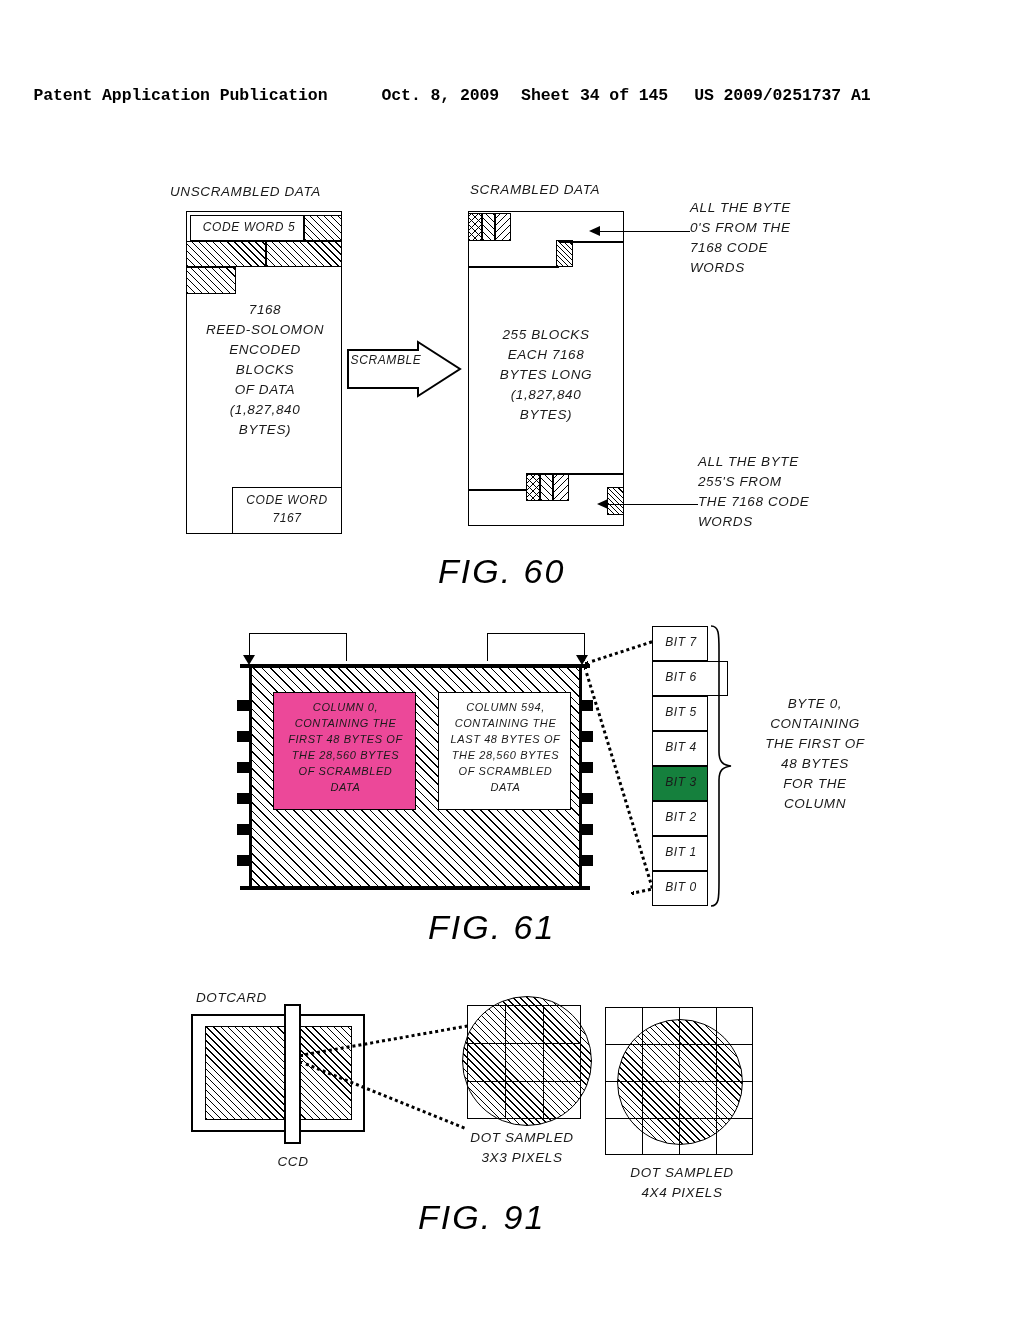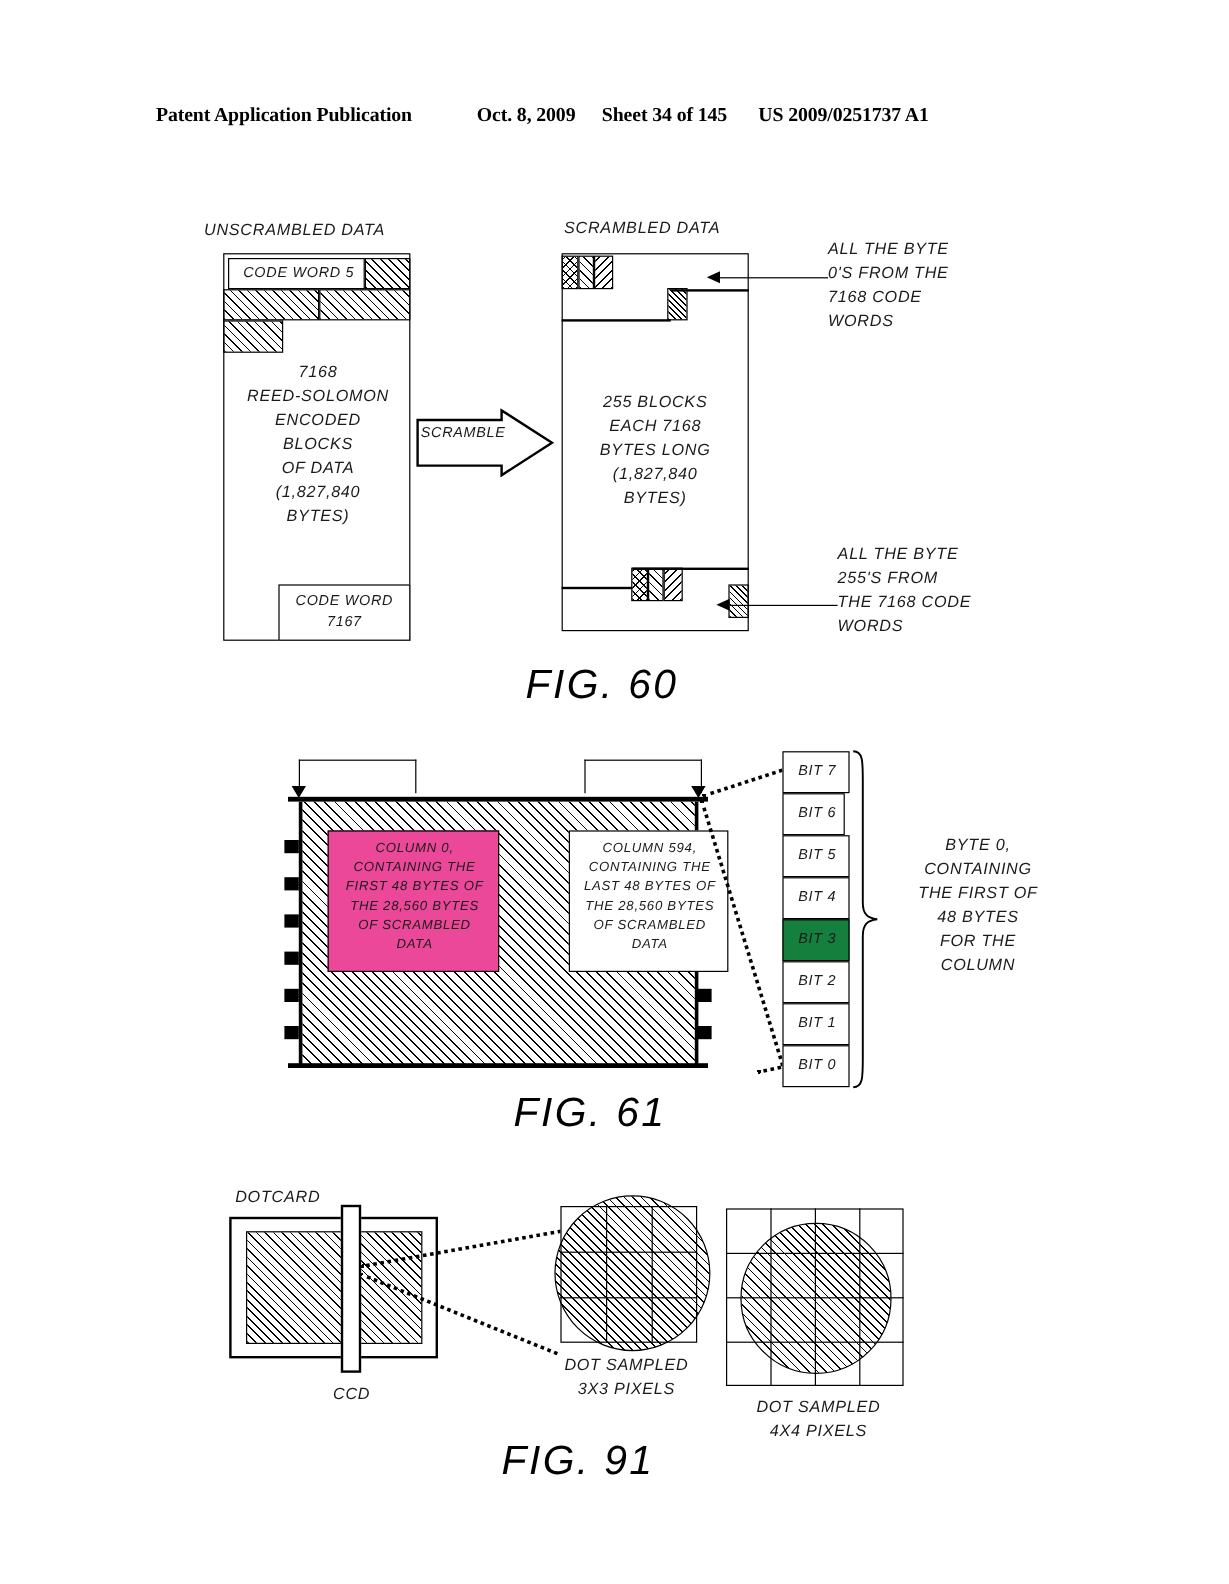--- a/index.html
+++ b/index.html
@@ -18,21 +18,21 @@
 
   
   #pub-header {
     position: absolute;
     top: 86px;
     left: 0;
     width: 904px;
     display: flex;
     justify-content: center;
     align-items: flex-end;
-    font-family: Liberation Serif, serif;
+    font-family: Liberation Mono, monospace;
     font-weight: bold;
     font-size: 16.5px;
     letter-spacing: -0.1px;
     white-space: nowrap;
   }
   #pub-header .hd-title { margin-right: 54px; }
   #pub-header .hd-date  { margin-right: 22px; }
   #pub-header .hd-sheet { margin-right: 26px; }
 
   
@@ -243,37 +243,37 @@
   <div class="tick" style="left:581px; top:855px;"></div>
 
   <div class="bx ol" style="left:273px; top:692px; width:143px; height:118px; background:#ec4899;">
     <div class="pt tiny" style="left:3px; top:6px; width:137px; position:absolute;">COLUMN 0,
 CONTAINING THE
 FIRST 48 BYTES OF
 THE 28,560 BYTES
 OF SCRAMBLED
 DATA</div>
   </div>
-  <div class="bx ol" style="left:438px; top:692px; width:133px; height:118px; background:#fff;margin-left:36px;">
+  <div class="bx ol" style="left:438px; top:692px; width:133px; height:118px; background:#fff;">
     <div class="pt tiny" style="left:-2px; top:6px; width:137px; position:absolute;">COLUMN 594,
 CONTAINING THE
 LAST 48 BYTES OF
 THE 28,560 BYTES
 OF SCRAMBLED
 DATA</div>
   </div>
 
   <div class="dotline" style="left:585px; top:662px; width:70px; transform:rotate(-18deg);"></div>
   <div class="dotline" style="left:586px; top:666px; width:232px; transform:rotate(73deg);"></div>
   <div class="dotline" style="left:631px; top:892px; width:31px; transform:rotate(-12deg);"></div>
 
   <div class="bx ol1" style="left:652px; top:626px; width:56px; height:35px; background:#fff;">
     <div class="pt small" style="position:absolute; left:0; top:7px; width:56px;">BIT 7</div>
   </div>
-  <div class="bx ol1" style="left:652px; top:661px; width:52px; height:35px; background:#fff;">
+  <div class="bx ol1" style="left:652px; top:661px; width:76px; height:35px; background:#fff;">
     <div class="pt small" style="position:absolute; left:0; top:7px; width:56px;">BIT 6</div>
   </div>
   <div class="bx ol1" style="left:652px; top:696px; width:56px; height:35px; background:#fff;">
     <div class="pt small" style="position:absolute; left:0; top:7px; width:56px;">BIT 5</div>
   </div>
   <div class="bx ol1" style="left:652px; top:731px; width:56px; height:35px; background:#fff;">
     <div class="pt small" style="position:absolute; left:0; top:7px; width:56px;">BIT 4</div>
   </div>
   <div class="bx ol1" style="left:652px; top:766px; width:56px; height:35px; background:#15803d;">
     <div class="pt small" style="position:absolute; left:0; top:7px; width:56px;">BIT 3</div>

